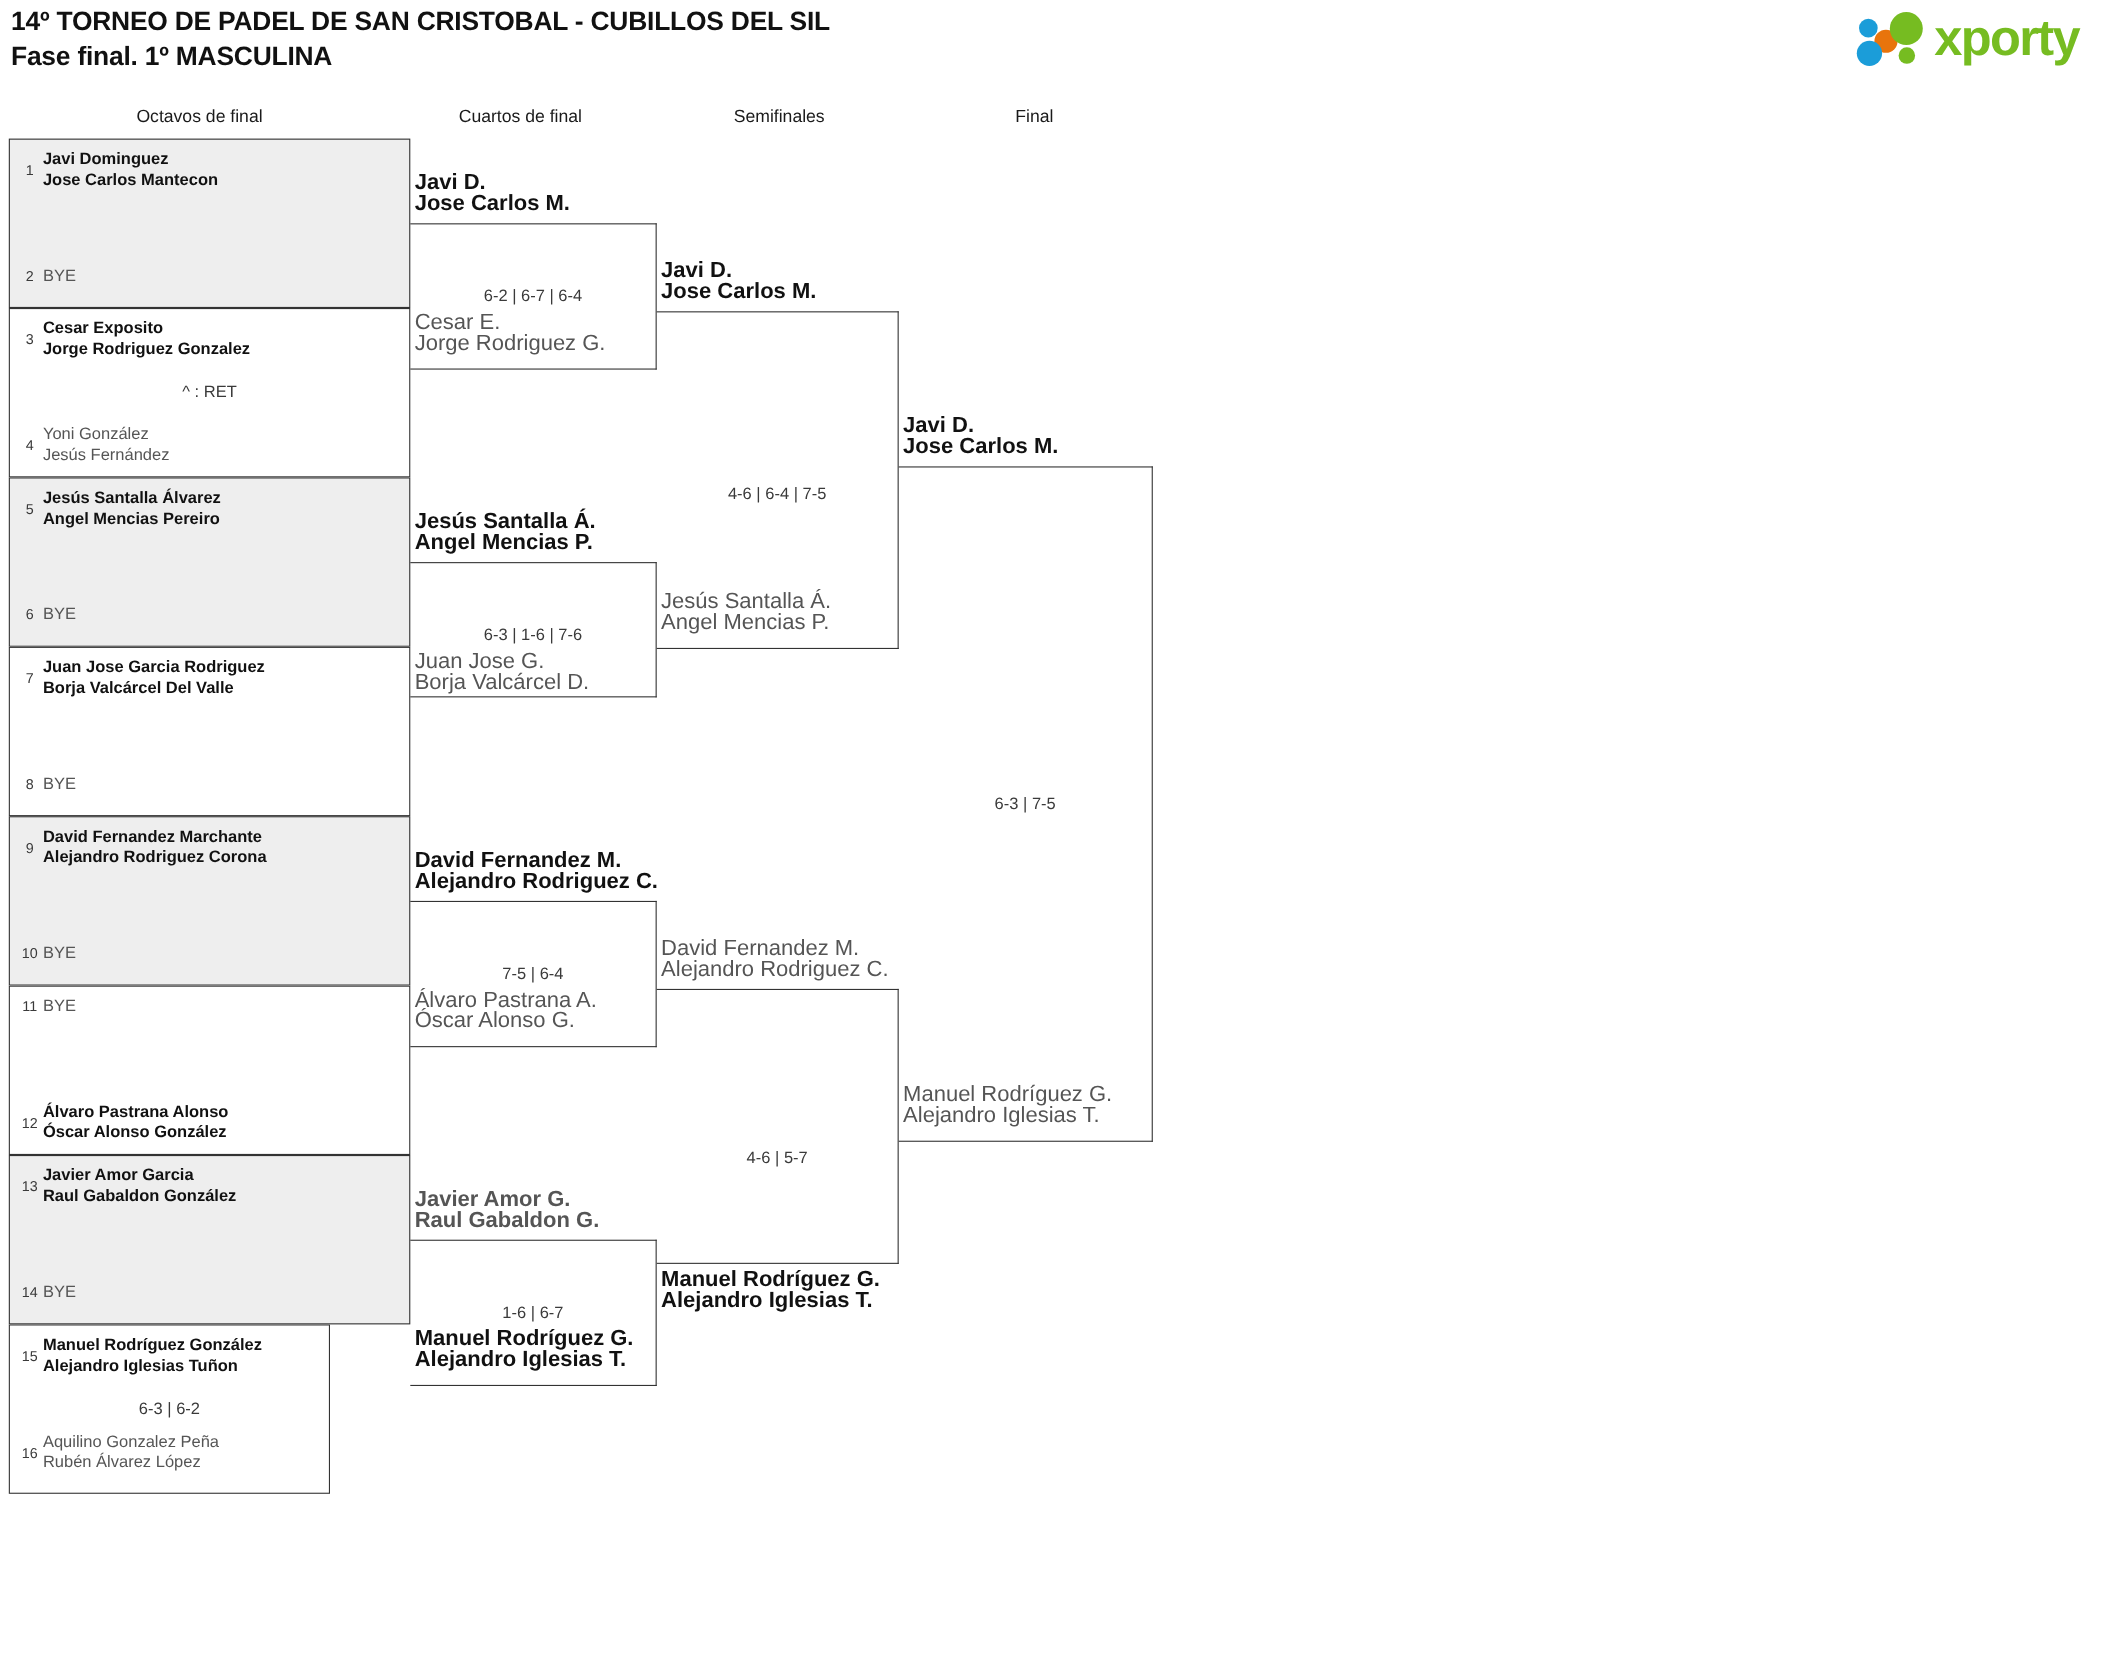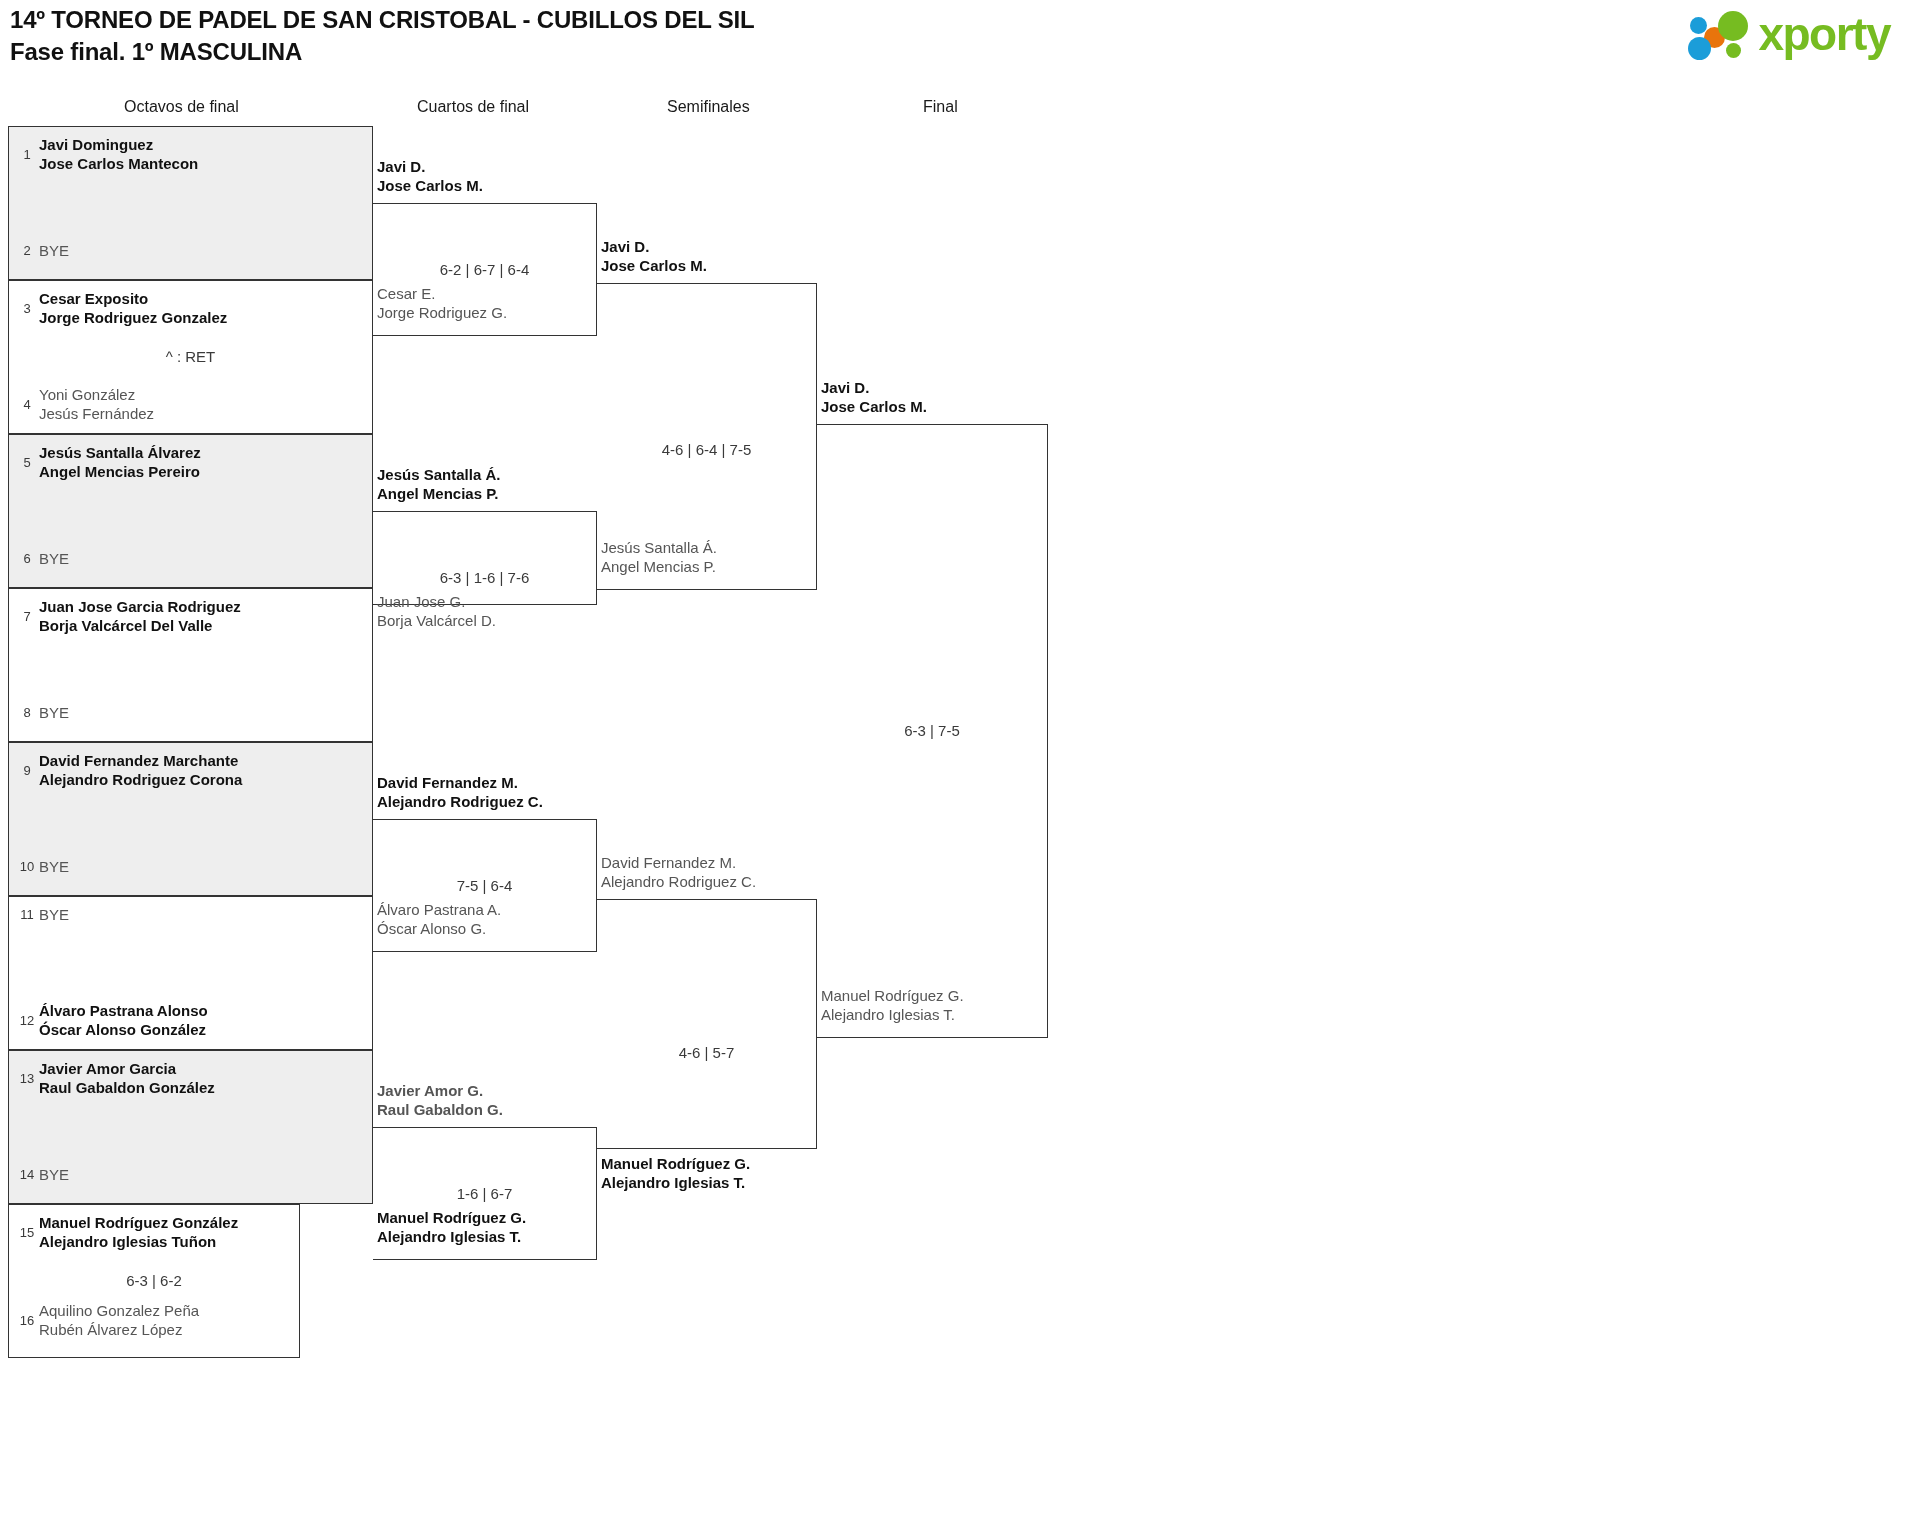--- a/index.html
+++ b/index.html
@@ -139,21 +139,21 @@
   }
   .conn-score {
     position: absolute;
     width: 100%;
     text-align: center;
     font-size: 15px;
     color: #3a3a3a;
   }
   .adv-names {
     position: absolute;
-    font-size: 15px;
+    font-size: 20px;
     line-height: 19px;
     white-space: nowrap;
   }
   .adv-names.winner { font-weight: 700; color: #111111; }
   .adv-names.loser  { font-weight: 400; color: #555555; }
 </style>
 </head>
 <body>
 
 <div id="header-title-block">
@@ -306,21 +306,21 @@
       <div class="conn-score" style="top: 56.5px;">6-2 | 6-7 | 6-4</div>
     </div>
     <div class="adv-names winner" style="left: 377px; top: 157px;">
       <div>Javi D.</div>
       <div>Jose Carlos M.</div>
     </div>
     <div class="adv-names loser" style="left: 377px; top: 284px;">
       <div>Cesar E.</div>
       <div>Jorge Rodriguez G.</div>
     </div>
-    <div class="conn-box" style="left: 373px; top: 511px; width: 224px; height: 94px;">
+    <div class="conn-box" style="left: 373px; top: 511px; width: 224px; height: 123px;">
       <div class="conn-score" style="top: 56.5px;">6-3 | 1-6 | 7-6</div>
     </div>
     <div class="adv-names winner" style="left: 377px; top: 465px;">
       <div>Jesús Santalla Á.</div>
       <div>Angel Mencias P.</div>
     </div>
     <div class="adv-names loser" style="left: 377px; top: 592px;">
       <div>Juan Jose G.</div>
       <div>Borja Valcárcel D.</div>
     </div>

